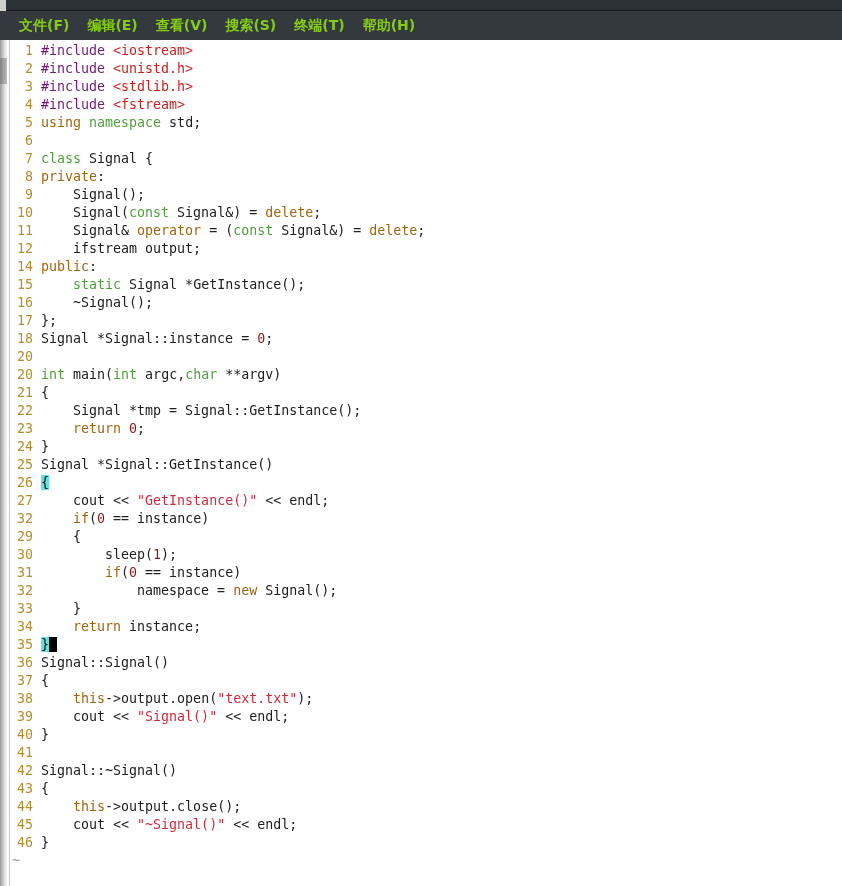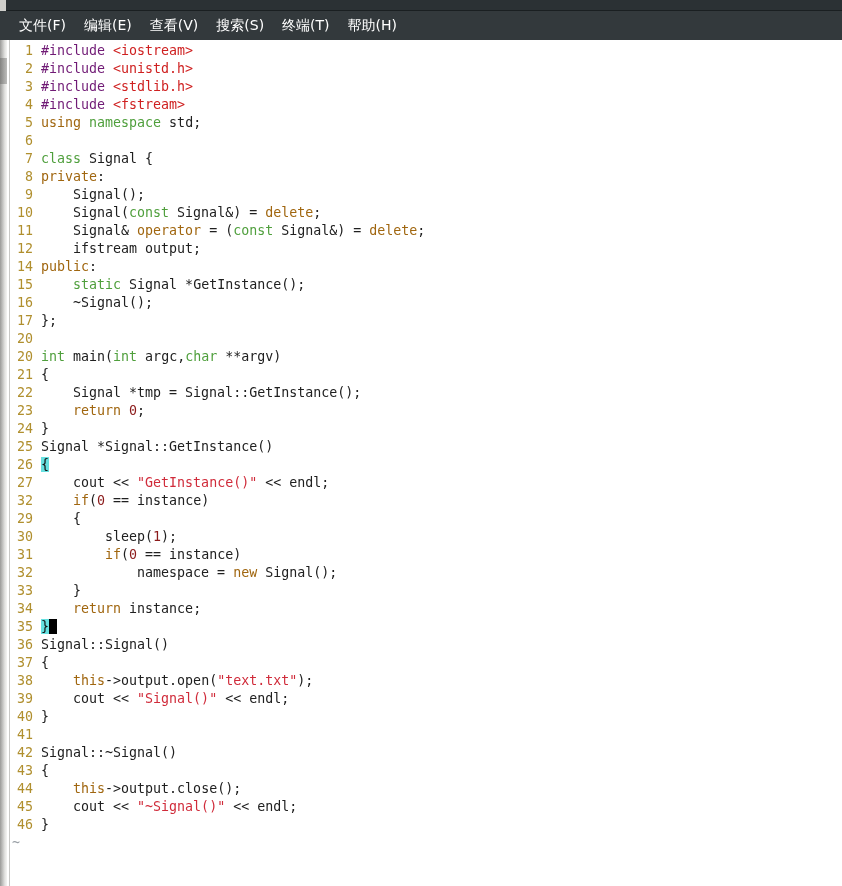--- a/index.html
+++ b/index.html
@@ -44,27 +44,28 @@
     top: 11px; left: 0;
     width: 842px;
     height: 29px;
     background: #33393c;
     display: flex;
     align-items: center;
     padding-left: 10px;
     box-sizing: border-box;
   }
   .menu-item {
-    color: #ffffff;
+    color: #84cc16;
     font-family: "DejaVu Sans", sans-serif;
     font-size: 14px;
     line-height: 29px;
     padding: 0 9px;
     white-space: nowrap;
     cursor: default;
+    font-weight: bold;
   }
 
   
   .editor {
     position: absolute;
     top: 40px; left: 0;
     width: 842px;
     height: 846px;
     background: #ffffff;
     overflow: hidden;
@@ -189,20 +190,21 @@
         <div class="line"><span class="lnum">7</span><span class="ltext"><span class="t-type">class</span><span class="t-plain"> Signal {</span></span></div>
         <div class="line"><span class="lnum">8</span><span class="ltext"><span class="t-kw">private</span><span class="t-plain">:</span></span></div>
         <div class="line"><span class="lnum">9</span><span class="ltext"><span class="t-plain">    Signal();</span></span></div>
         <div class="line"><span class="lnum">10</span><span class="ltext"><span class="t-plain">    Signal(</span><span class="t-type">const</span><span class="t-plain"> Signal&amp;) = </span><span class="t-kw">delete</span><span class="t-plain">;</span></span></div>
         <div class="line"><span class="lnum">11</span><span class="ltext"><span class="t-plain">    Signal&amp; </span><span class="t-kw">operator</span><span class="t-plain"> = (</span><span class="t-type">const</span><span class="t-plain"> Signal&amp;) = </span><span class="t-kw">delete</span><span class="t-plain">;</span></span></div>
         <div class="line"><span class="lnum">12</span><span class="ltext"><span class="t-plain">    ifstream output;</span></span></div>
         <div class="line"><span class="lnum">14</span><span class="ltext"><span class="t-kw">public</span><span class="t-plain">:</span></span></div>
         <div class="line"><span class="lnum">15</span><span class="ltext"><span class="t-plain">    </span><span class="t-type">static</span><span class="t-plain"> Signal *GetInstance();</span></span></div>
         <div class="line"><span class="lnum">16</span><span class="ltext"><span class="t-plain">    ~Signal();</span></span></div>
         <div class="line"><span class="lnum">17</span><span class="ltext"><span class="t-plain">};</span></span></div>
+        <div class="line"><span class="lnum">18</span><span class="ltext"><span class="t-plain">Signal *Signal::instance = </span><span class="t-num">0</span><span class="t-plain">;</span></span></div>
         <div class="line"><span class="lnum">20</span><span class="ltext"></span></div>
         <div class="line"><span class="lnum">20</span><span class="ltext"><span class="t-type">int</span><span class="t-plain"> main(</span><span class="t-type">int</span><span class="t-plain"> argc,</span><span class="t-type">char</span><span class="t-plain"> **argv)</span></span></div>
         <div class="line"><span class="lnum">21</span><span class="ltext"><span class="t-plain">{</span></span></div>
         <div class="line"><span class="lnum">22</span><span class="ltext"><span class="t-plain">    Signal *tmp = Signal::GetInstance();</span></span></div>
         <div class="line"><span class="lnum">23</span><span class="ltext"><span class="t-plain">    </span><span class="t-kw">return</span><span class="t-plain"> </span><span class="t-num">0</span><span class="t-plain">;</span></span></div>
         <div class="line"><span class="lnum">24</span><span class="ltext"><span class="t-plain">}</span></span></div>
         <div class="line"><span class="lnum">25</span><span class="ltext"><span class="t-plain">Signal *Signal::GetInstance()</span></span></div>
         <div class="line"><span class="lnum">26</span><span class="ltext"><span class="t-plain brk-match">{</span></span></div>
         <div class="line"><span class="lnum">27</span><span class="ltext"><span class="t-plain">    cout &lt;&lt; </span><span class="t-str">"GetInstance()"</span><span class="t-plain"> &lt;&lt; endl;</span></span></div>
         <div class="line"><span class="lnum">32</span><span class="ltext"><span class="t-plain">    </span><span class="t-kw">if</span><span class="t-plain">(</span><span class="t-num">0</span><span class="t-plain"> == instance)</span></span></div>

